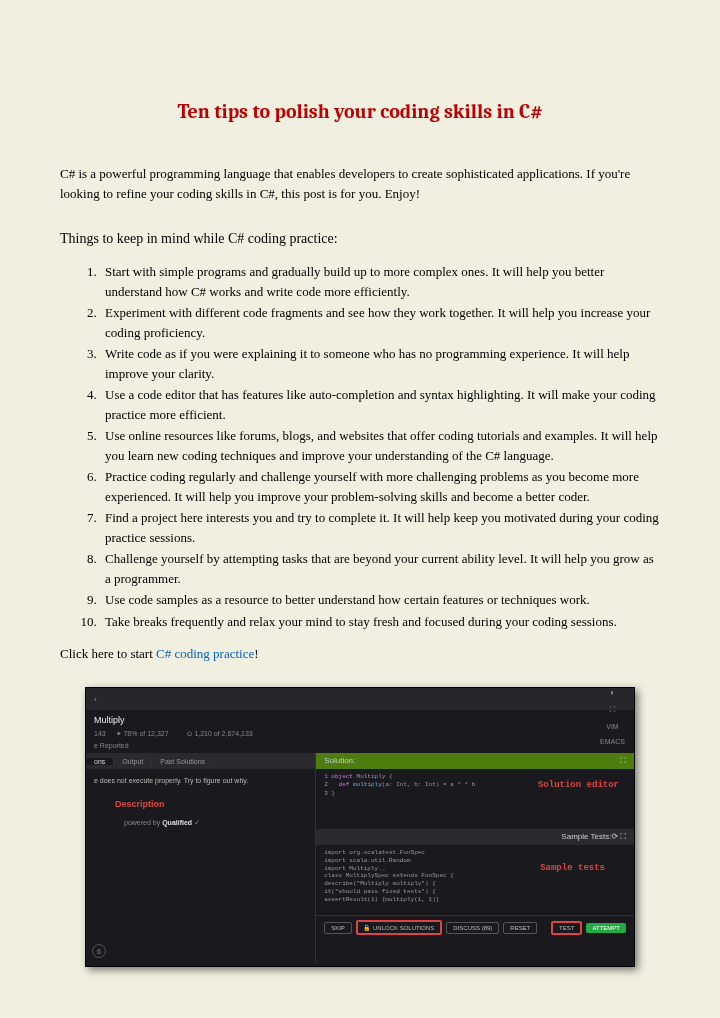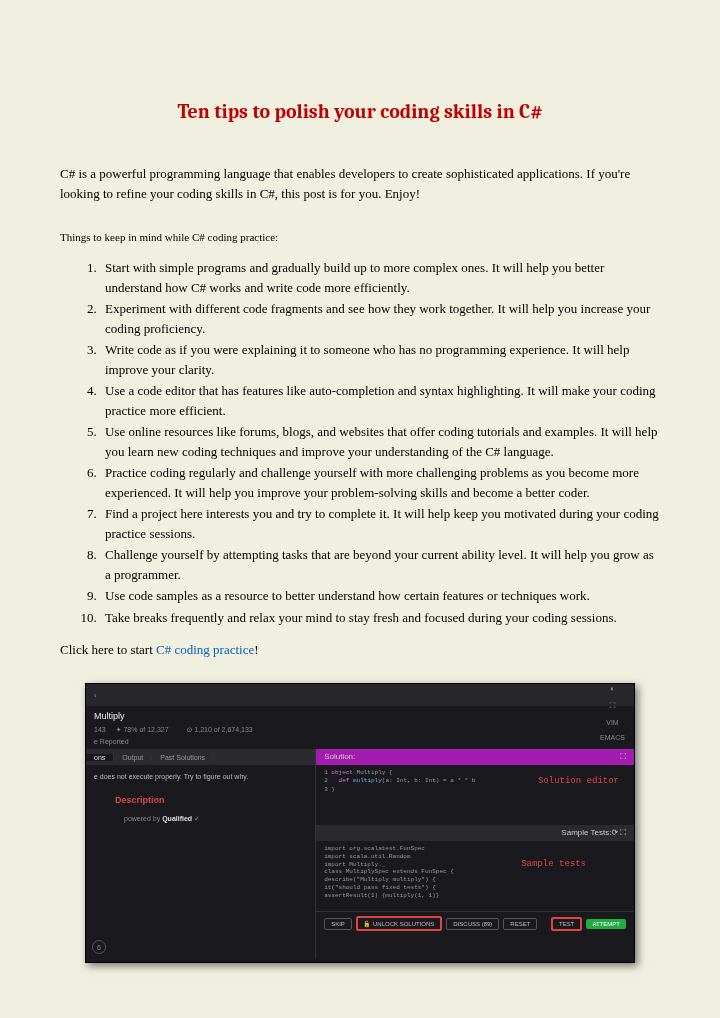--- a/index.html
+++ b/index.html
@@ -18,21 +18,21 @@
       margin-bottom: 41px;
       font-family: Cambria, Georgia, serif;
     }
     .intro {
       font-size: 13px;
       line-height: 1.5;
       margin-bottom: 15px;
       color: #000;
     }
     .subheading {
-      font-size: 11px;
+      font-size: 14px;
       margin-bottom: 15px;
       color: #000;
       margin-top: 28px;
     }
     ol {
       margin-left: 40px;
       margin-bottom: 15px;
     }
     ol li {
       font-size: 13px;
@@ -123,21 +123,21 @@
       margin-left: 30px;
       margin-top: 10px;
     }
     .ss-qualified b { color: #ddd; }
     .ss-right {
       width: 58%;
       display: flex;
       flex-direction: column;
     }
     .ss-sol-header {
-      background: #a21caf;
+      background: #4d7c0f;
       font-size: 8px;
       color: #ccc;
       padding: 3px 8px;
       height: 16px;
       display: flex;
       justify-content: space-between;
     }
     .ss-code {
       padding: 4px 8px;
       font-family: 'Courier New', monospace;
@@ -145,21 +145,21 @@
       color: #999;
       line-height: 1.4;
       position: relative;
       height: 60px;
     }
     .ss-code-line { white-space: pre; }
     .ss-kw { color: #c678dd; }
     .ss-fn { color: #61afef; }
     .ss-annotation-red {
       color: #d44;
-      font-weight: normal;
+      font-weight: bold;
       font-size: 9px;
       position: absolute;
     }
     .ss-sample-header {
       background: #2a2a2f;
       font-size: 8px;
       color: #ccc;
       padding: 3px 8px;
       display: flex;
       justify-content: flex-end;
@@ -291,21 +291,21 @@
       </div>
       <div class="ss-sample-body">
         <div>import org.scalatest.FunSpec</div>
         <div>import scala.util.Random</div>
         <div>import Multiply._</div>
         <div></div>
         <div>class MultiplySpec extends FunSpec {</div>
         <div>  describe("Multiply multiply") {</div>
         <div>    it("should pass fixed tests") {</div>
         <div>      assertResult(1) {multiply(1, 1)}</div>
-        <div class="ss-annotation-red" style="right:48px; top:18px;">Sample tests</div>
+        <div class="ss-annotation-red" style="right:29px; top:18px;">Sample tests</div>
       </div>
 
       <div class="ss-bottom-bar">
         <span class="ss-btn">SKIP</span>
         <span class="ss-btn ss-btn-red-border">🔓 <span>UNLOCK SOLUTIONS</span></span>
         <span class="ss-btn">DISCUSS (89)</span>
         <span class="ss-btn">RESET</span>
         <span class="ss-spacer"></span>
         <span class="ss-btn ss-btn-red-border">TEST</span>
         <span class="ss-btn ss-btn-green ss-btn-red-border">ATTEMPT</span>

